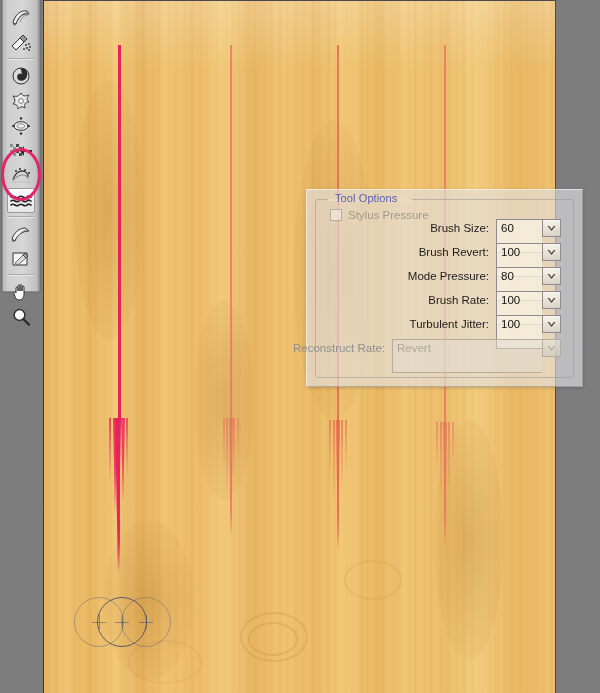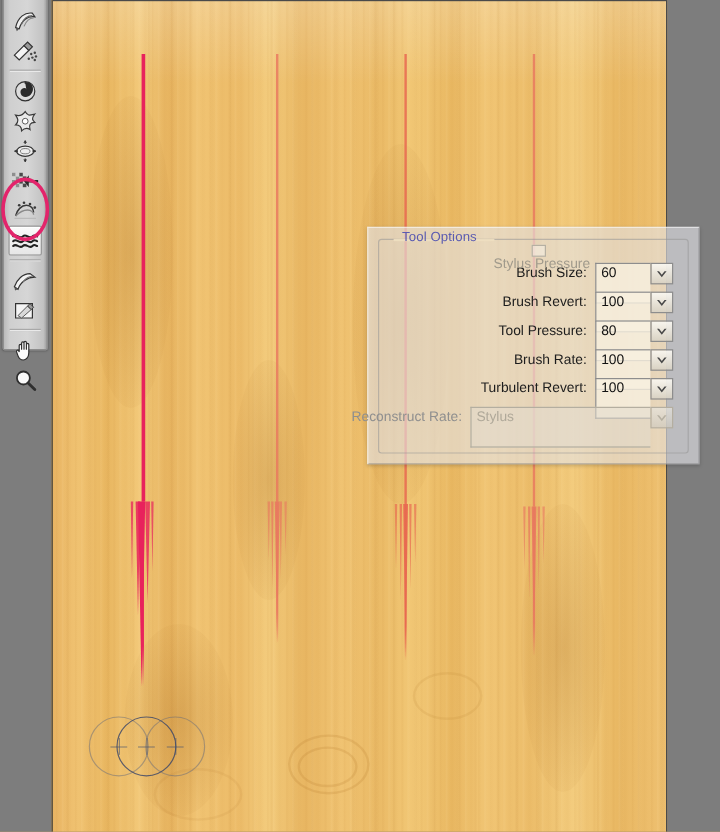--- a/index.html
+++ b/index.html
@@ -148,21 +148,21 @@
 
   .combo.wide .txt{width:150px;}
   .combo.dis .txt{
     background:rgba(225,219,205,.55);border-color:#b4aea0;color:#b0a99a;
   }
   .combo.dis .arrow{
     background:linear-gradient(to bottom,rgba(230,228,222,.70),rgba(206,202,192,.70));
     border-color:#b4aea0;
   }
 
-  .checkrow{position:relative;height:22px;display:flex;align-items:center;padding-left:14px;margin-top:4px;flex-direction:column;}
+  .checkrow{position:relative;height:22px;display:flex;align-items:center;padding-left:14px;margin-top:4px;}
   .chk{
     width:12px;height:12px;box-sizing:border-box;
     background:rgba(243,238,226,.62);
     border:1px solid #b6b0a2;margin-right:6px;
   }
   .checkrow .lbl{font-size:11.5px;color:#a09a8c;}
 </style>
 </head>
 <body>
 
@@ -418,21 +418,21 @@
             <span class="combo">
               <span class="txt">100</span>
               <span class="arrow">
                 <svg width="9" height="7" viewBox="0 0 9 7">
                   <path d="M0.5 1 L4.5 6 L8.5 1 L6.8 1 L4.5 3.9 L2.2 1 Z" fill="#4a4a4a"></path>
                 </svg>
               </span>
             </span>
           </div>
           <div class="row">
-            <span class="lbl">Tool Pressure:</span>
+            <span class="lbl">Mode Pressure:</span>
             <span class="combo">
               <span class="txt">80</span>
               <span class="arrow">
                 <svg width="9" height="7" viewBox="0 0 9 7">
                   <path d="M0.5 1 L4.5 6 L8.5 1 L6.8 1 L4.5 3.9 L2.2 1 Z" fill="#4a4a4a"></path>
                 </svg>
               </span>
             </span>
           </div>
           <div class="row">
@@ -440,34 +440,34 @@
             <span class="combo">
               <span class="txt">100</span>
               <span class="arrow">
                 <svg width="9" height="7" viewBox="0 0 9 7">
                   <path d="M0.5 1 L4.5 6 L8.5 1 L6.8 1 L4.5 3.9 L2.2 1 Z" fill="#4a4a4a"></path>
                 </svg>
               </span>
             </span>
           </div>
           <div class="row">
-            <span class="lbl">Turbulent Revert:</span>
+            <span class="lbl">Turbulent Jitter:</span>
             <span class="combo">
               <span class="txt">100</span>
               <span class="arrow">
                 <svg width="9" height="7" viewBox="0 0 9 7">
                   <path d="M0.5 1 L4.5 6 L8.5 1 L6.8 1 L4.5 3.9 L2.2 1 Z" fill="#4a4a4a"></path>
                 </svg>
               </span>
             </span>
           </div>
           <div class="row disabled">
             <span class="lbl">Reconstruct Rate:</span>
             <span class="combo wide dis">
-              <span class="txt">Stylus</span>
+              <span class="txt">Revert</span>
               <span class="arrow">
                 <svg width="9" height="7" viewBox="0 0 9 7">
                   <path d="M0.5 1 L4.5 6 L8.5 1 L6.8 1 L4.5 3.9 L2.2 1 Z" fill="#b6b0a2"></path>
                 </svg>
               </span>
             </span>
           </div>
         </div>
       <div class="checkrow" id="stylus-row">
         <span class="chk"></span>

